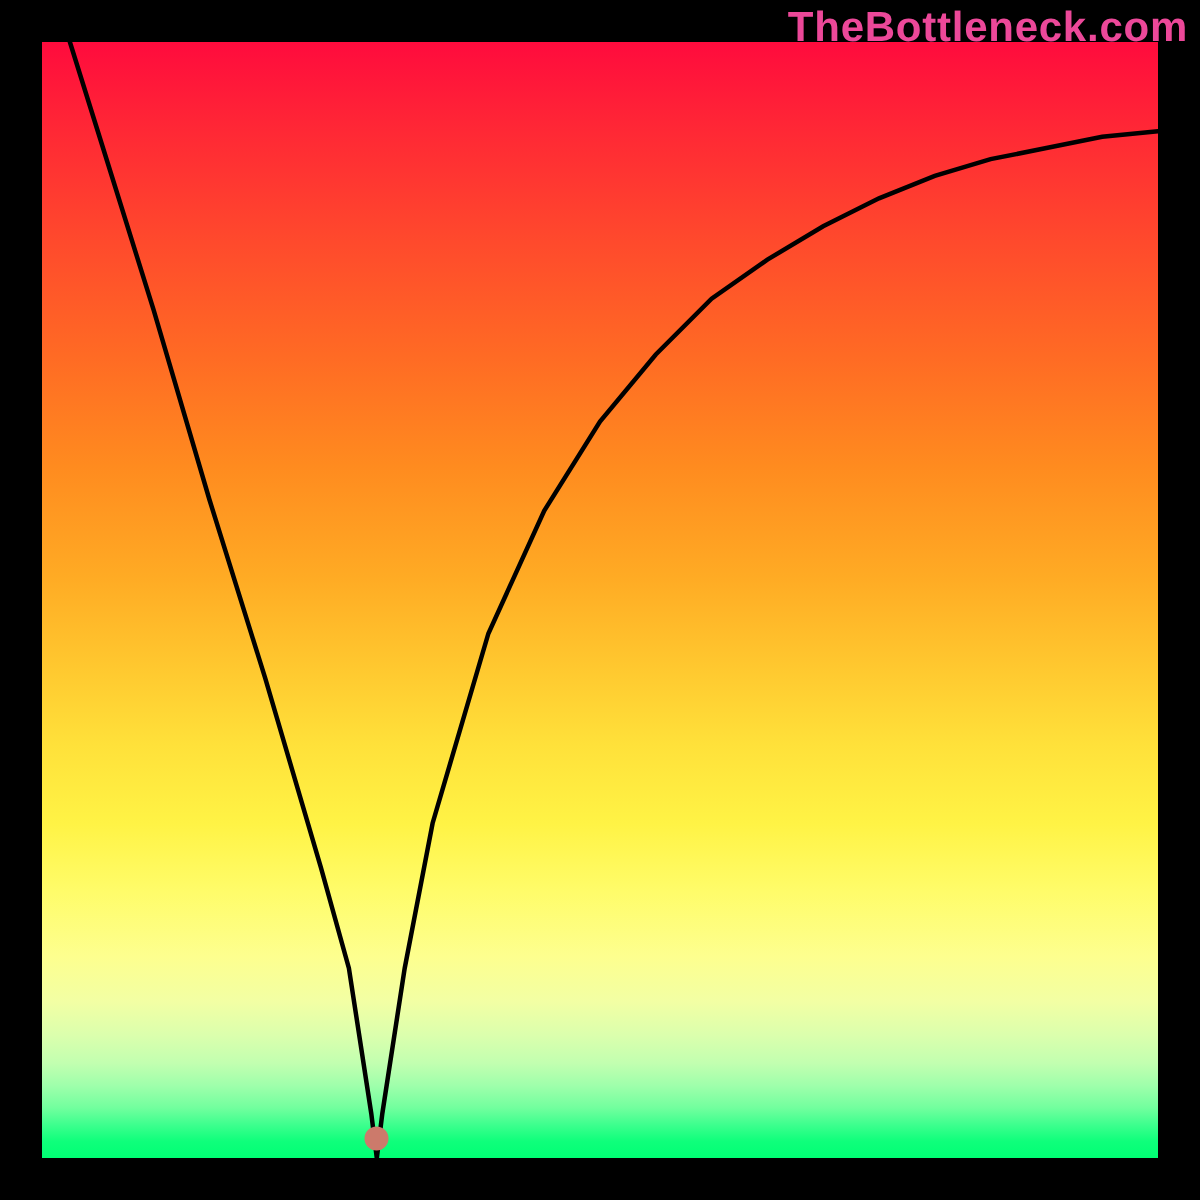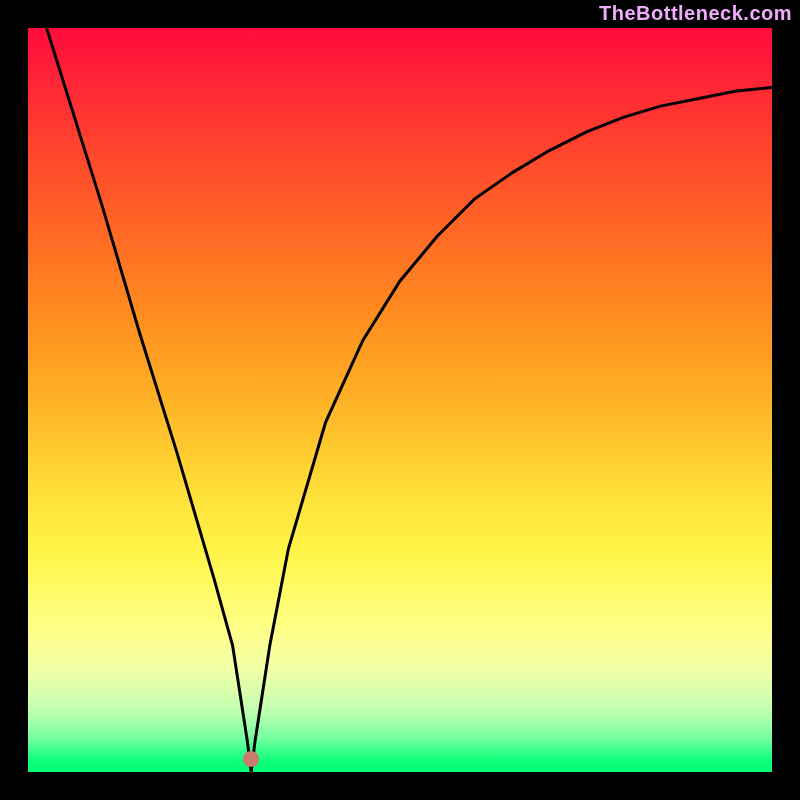--- a/index.html
+++ b/index.html
@@ -14,23 +14,23 @@
   .wrap {
     position: relative;
     width: 800px;
     height: 800px;
     background: #000;
   }
   .watermark {
     position: absolute;
     top: 2px;
     right: 8px;
-    font-size: 20px;
+    font-size: 28px;
     font-weight: 600;
-    color: #f0abfc;
+    color: #ec4899;
     letter-spacing: 0.5px;
     z-index: 5;
   }
   .plot {
     position: absolute;
     left: 28px;
     top: 28px;
     width: 744px;
     height: 744px;
     

